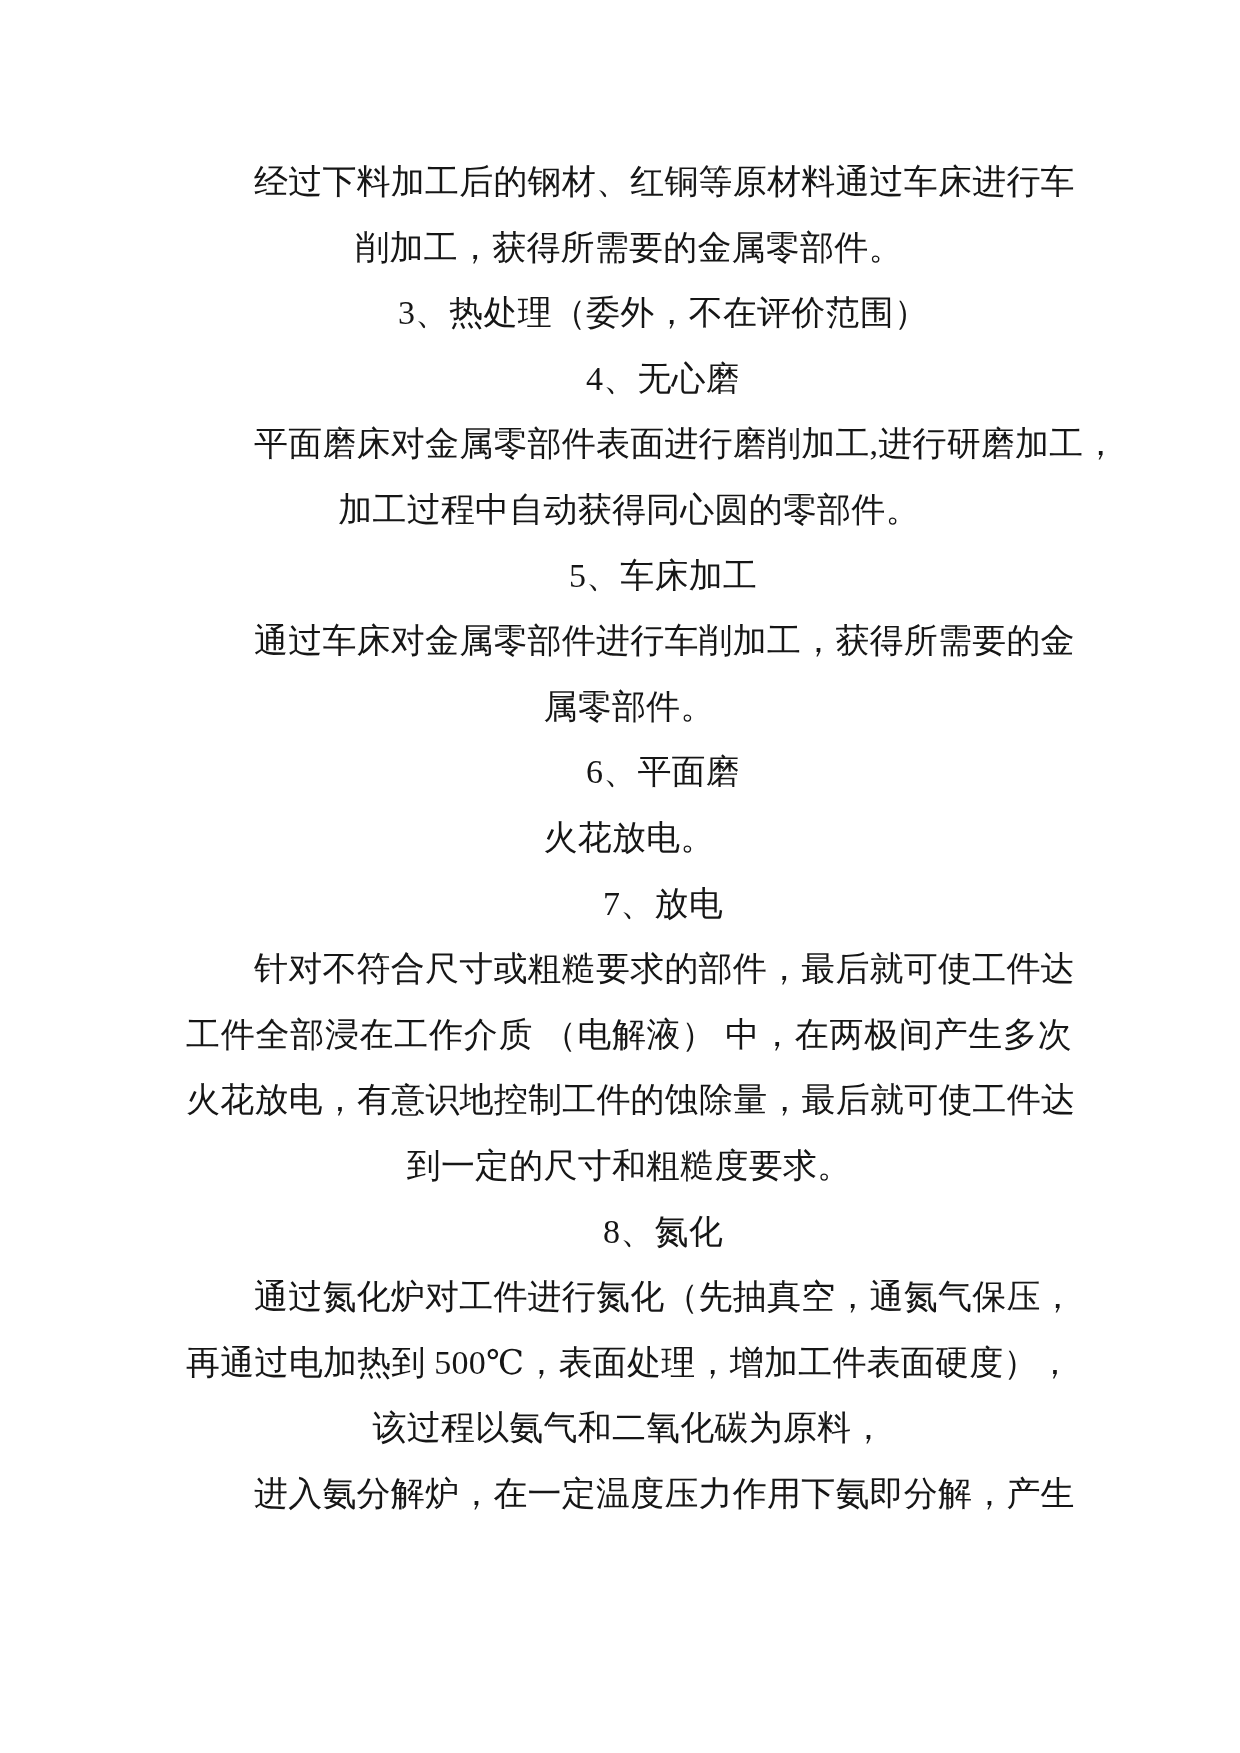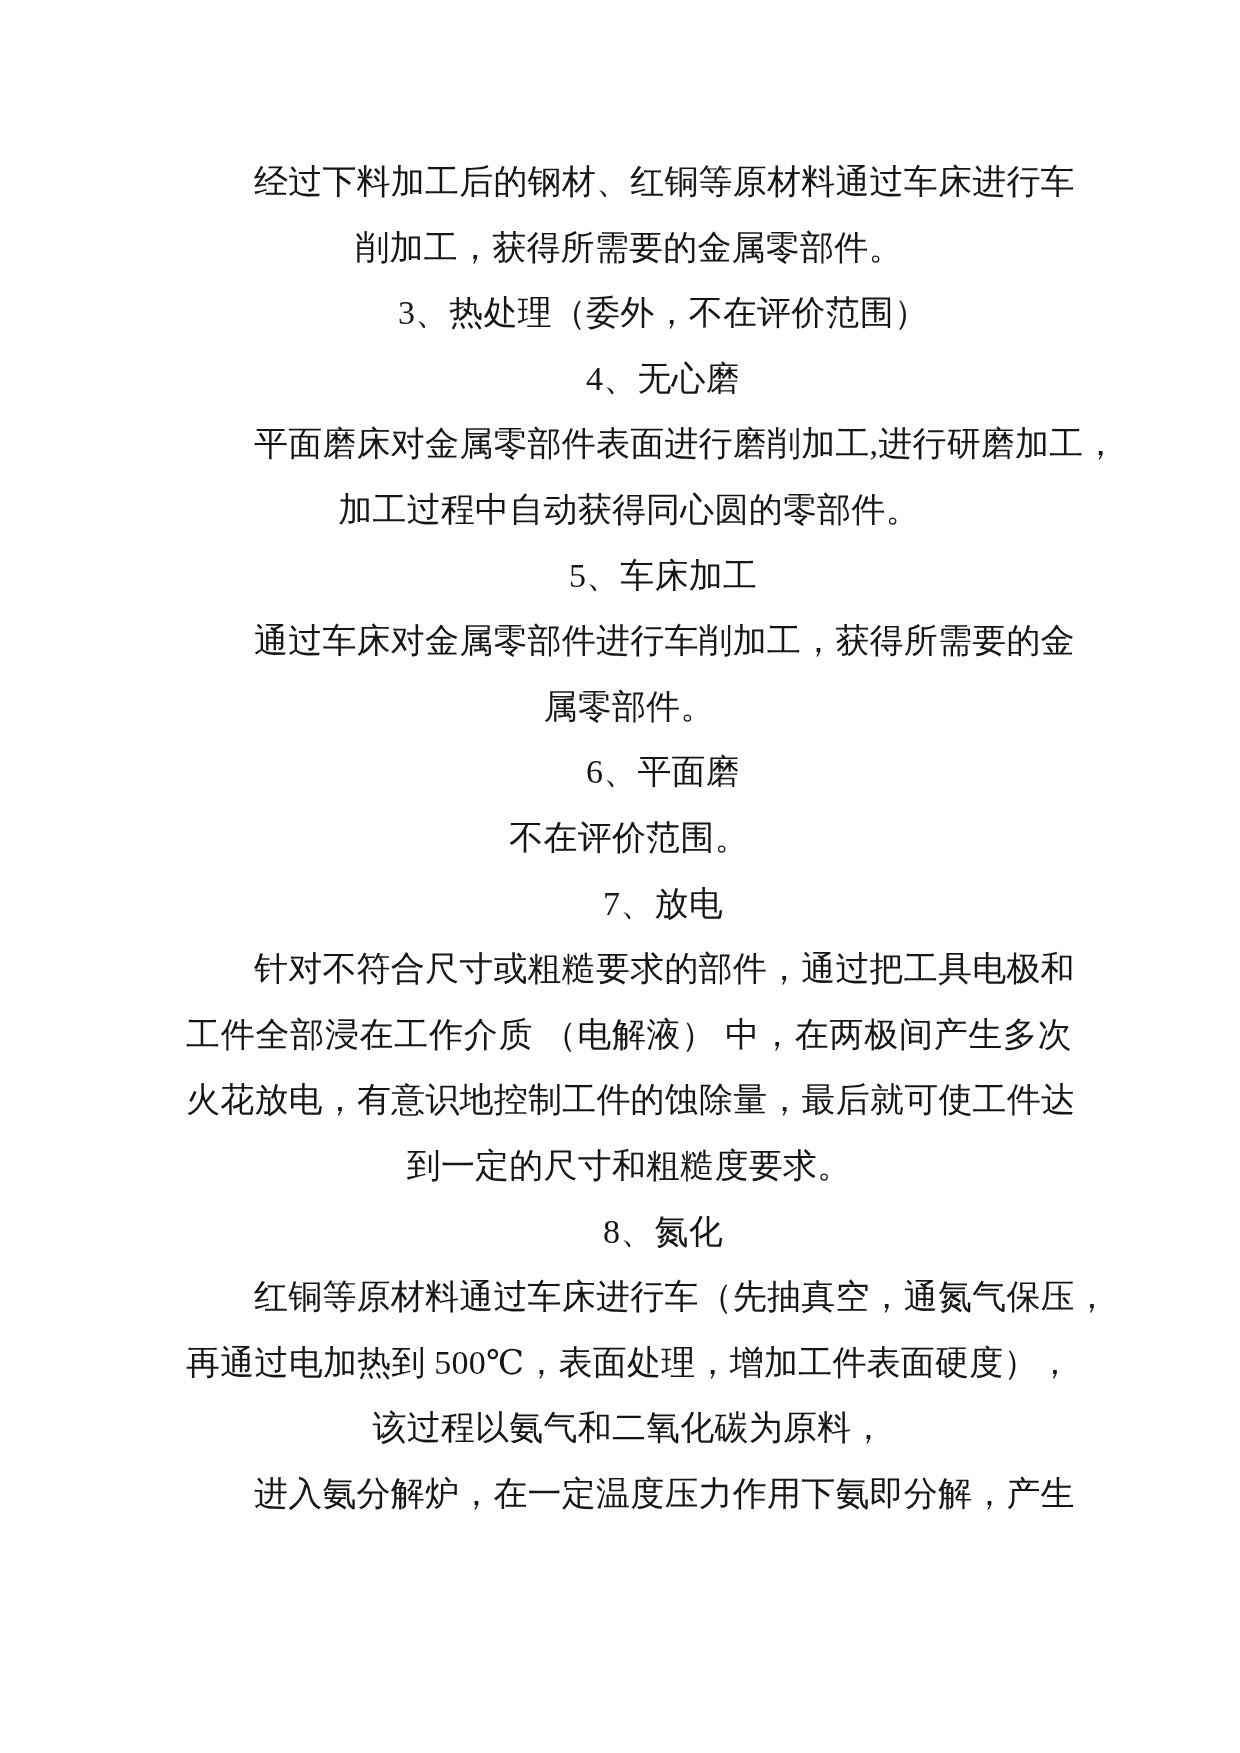--- a/index.html
+++ b/index.html
@@ -48,25 +48,25 @@
       <div class="line ind j">经过下料加工后的钢材、红铜等原材料通过车床进行车</div>
       <div class="line">削加工，获得所需要的金属零部件。</div>
       <div class="line ind">3、热处理（委外，不在评价范围）</div>
       <div class="line ind">4、无心磨</div>
       <div class="line ind j">平面磨床对金属零部件表面进行磨削加工,进行研磨加工，</div>
       <div class="line">加工过程中自动获得同心圆的零部件。</div>
       <div class="line ind">5、车床加工</div>
       <div class="line ind j">通过车床对金属零部件进行车削加工，获得所需要的金</div>
       <div class="line">属零部件。</div>
       <div class="line ind">6、平面磨</div>
-      <div class="line">不在评价范围。</div>
+      <div class="line">火花放电。</div>
       <div class="line ind">7、放电</div>
-      <div class="line ind j">针对不符合尺寸或粗糙要求的部件，通过把工具电极和</div>
+      <div class="line ind j">针对不符合尺寸或粗糙要求的部件，最后就可使工件达</div>
       <div class="line j">工件全部浸在工作介质 （电解液） 中，在两极间产生多次</div>
       <div class="line j">火花放电，有意识地控制工件的蚀除量，最后就可使工件达</div>
       <div class="line">到一定的尺寸和粗糙度要求。</div>
       <div class="line ind">8、氮化</div>
-      <div class="line ind j">红铜等原材料通过车床进行车（先抽真空，通氮气保压，</div>
+      <div class="line ind j">通过氮化炉对工件进行氮化（先抽真空，通氮气保压，</div>
       <div class="line j">再通过电加热到 500℃，表面处理，增加工件表面硬度），</div>
       <div class="line">该过程以氨气和二氧化碳为原料，</div>
       <div class="line ind j">进入氨分解炉，在一定温度压力作用下氨即分解，产生</div>
     </div>
 </div>
 
 </body></html>

